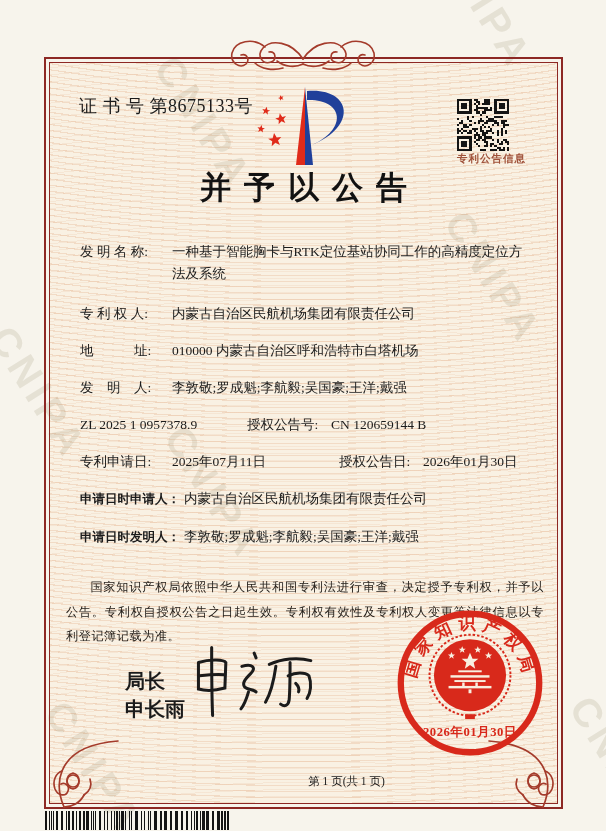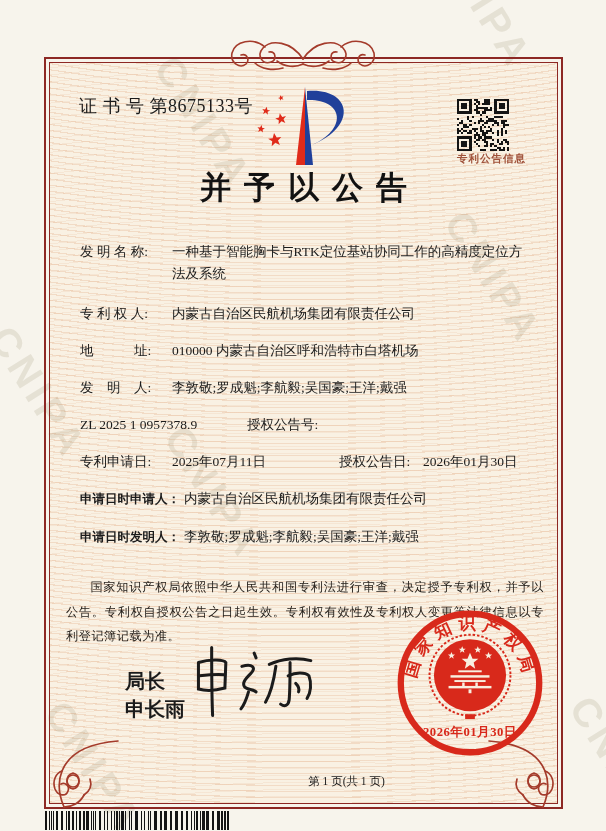--- a/index.html
+++ b/index.html
@@ -350,20 +350,21 @@
       <span class="lbl">地　　　址:</span>
       <span class="val">010000 内蒙古自治区呼和浩特市白塔机场</span>
     </div>
     <div class="row">
       <span class="lbl">发　明　人:</span>
       <span class="val">李敦敬;罗成魁;李航毅;吴国豪;王洋;戴强</span>
     </div>
     <div class="row">
       <span class="val v1">ZL 2025 1 0957378.9</span>
       <span class="lbl2">授权公告号:</span>
+      <span class="val">CN 120659144 B</span>
     </div>
     <div class="row">
       <span class="lbl">专利申请日:</span>
       <span class="val v1">2025年07月11日</span>
       <span class="lbl2">授权公告日:</span>
       <span class="val">2026年01月30日</span>
     </div>
     <div class="row sm">
       <span class="lbl">申请日时申请人：</span>
       <span class="val">内蒙古自治区民航机场集团有限责任公司</span>

